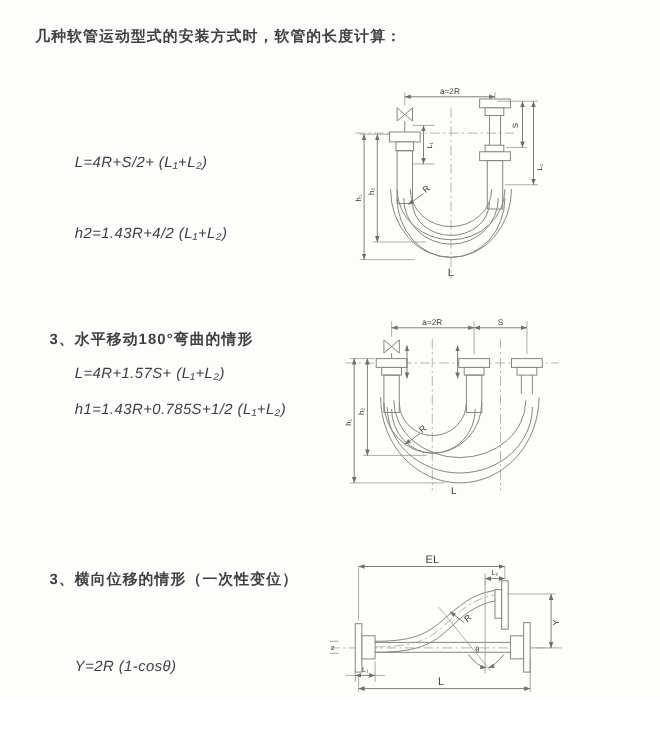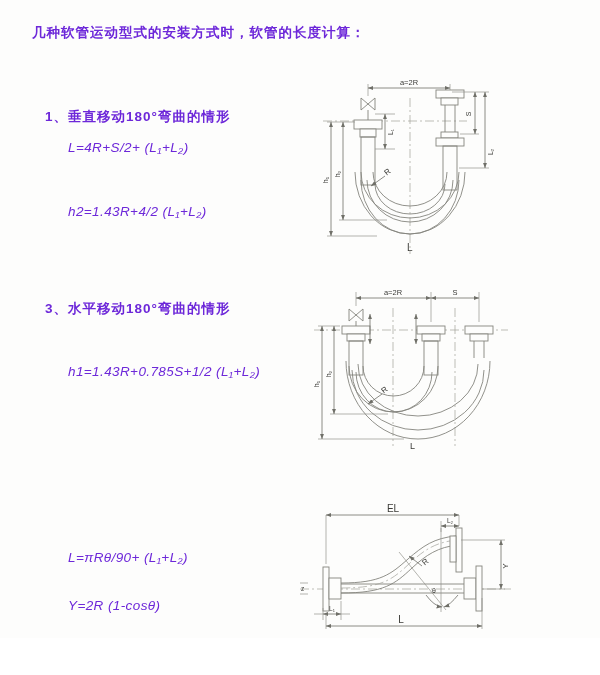--- a/index.html
+++ b/index.html
@@ -1,39 +1,38 @@
 <!DOCTYPE html>
 <html><head>
 <meta charset="utf-8">
 <style>
   html,body{margin:0;padding:0;background:#ffffff;}
   .page{
     position:relative;width:600px;height:638px;background:#fdfdfc;
-    font-family:"Liberation Sans","DejaVu Sans",sans-serif;color:#6d28d9;overflow:hidden;
+    font-family:"Liberation Sans","DejaVu Sans",sans-serif;color:#404040;overflow:hidden;
   }
   .title{position:absolute;left:32px;top:24px;font-size:13.5px;font-weight:bold;letter-spacing:1px;}
   .sec-heading{position:absolute;font-size:13.5px;font-weight:bold;letter-spacing:1px;}
   .formula{position:absolute;font-size:13.5px;letter-spacing:.4px;font-weight:500;font-style:italic;}
   svg{position:absolute;}
   svg text{font-family:"Liberation Sans","DejaVu Sans",sans-serif;fill:#3a3a36;}
   .ln{stroke:#85857e;fill:none;stroke-width:.9;}
   .fl{stroke:#85857e;fill:#fdfdfc;stroke-width:.9;}
   .cl{stroke:#a0a099;fill:none;stroke-width:.7;stroke-dasharray:9 3 2 3;}
   .ext{stroke:#94948d;fill:none;stroke-width:.7;}
   .dim{stroke:#6f6f68;fill:none;stroke-width:.8;}
   .hat{stroke:#85857e;stroke-width:.9;}
 </style>
 </head>
 <body>
 
 <div class="page">
 
   <div class="title">几种软管运动型式的安装方式时，软管的长度计算：</div>
 
-  <div class="sec-heading" style="left:45px;top:108px">1、垂直移动180°弯曲的情形</div>
   <div class="formula" style="left:68px;top:140px">L=4R+S/2+ (L₁+L₂)</div>
   <div class="formula" style="left:68px;top:204px">h2=1.43R+4/2 (L₁+L₂)</div>
 
   <svg style="left:315px;top:76px" width="248" height="182" viewBox="0 0 248 182">
     <defs>
       <marker id="a1" viewBox="0 0 10 10" refX="9" refY="5" markerWidth="7.5" markerHeight="7.5" orient="auto-start-reverse">
         <path d="M0,1.5 L9,5 L0,8.5 z" fill="#6f6f68"></path>
       </marker>
       <pattern id="h1p" width="4" height="4" patternUnits="userSpaceOnUse" patternTransform="rotate(45)">
         <line x1="0" y1="0" x2="0" y2="4" class="hat"></line>
@@ -112,20 +111,21 @@
 
     <g>
       <line x1="70" y1="100" x2="56" y2="110" class="dim" marker-end="url(#a1)"></line>
       <text transform="translate(74,98) rotate(-38)" font-size="8" text-anchor="middle">R</text>
     </g>
 
     <text x="92" y="175" font-size="10">L</text>
   </svg>
 
   <div class="sec-heading" style="left:45px;top:300px">3、水平移动180°弯曲的情形</div>
+  <div class="formula" style="left:68px;top:332px">L=4R+1.57S+ (L₁+L₂)</div>
   <div class="formula" style="left:68px;top:364px">h1=1.43R+0.785S+1/2 (L₁+L₂)</div>
 
   <svg style="left:308px;top:286px" width="266" height="166" viewBox="0 0 266 166">
     <defs>
       <marker id="a2" viewBox="0 0 10 10" refX="9" refY="5" markerWidth="7.5" markerHeight="7.5" orient="auto-start-reverse">
         <path d="M0,1.5 L9,5 L0,8.5 z" fill="#6f6f68"></path>
       </marker>
       <pattern id="h2p" width="4" height="4" patternUnits="userSpaceOnUse" patternTransform="rotate(45)">
         <line x1="0" y1="0" x2="0" y2="4" class="hat"></line>
       </pattern>
@@ -195,21 +195,21 @@
     </g>
 
     <g>
       <line x1="74" y1="108" x2="60" y2="118" class="dim" marker-end="url(#a2)"></line>
       <text transform="translate(78,106) rotate(-38)" font-size="8" text-anchor="middle">R</text>
     </g>
 
     <text x="102" y="163" font-size="9">L</text>
   </svg>
 
-  <div class="formula" style="left:68px;top:550px">L=πRθ/90+ (L₁+L₂)</div>
+  <div class="sec-heading" style="left:45px;top:518px">3、横向位移的情形（一次性变位）</div>
   <div class="formula" style="left:68px;top:598px">Y=2R (1-cosθ)</div>
 
   <svg style="left:296px;top:502px" width="292" height="150" viewBox="0 0 292 150">
     <defs>
       <marker id="a3" viewBox="0 0 10 10" refX="9" refY="5" markerWidth="7.5" markerHeight="7.5" orient="auto-start-reverse">
         <path d="M0,1.5 L9,5 L0,8.5 z" fill="#6f6f68"></path>
       </marker>
     </defs>
 
     <g>

